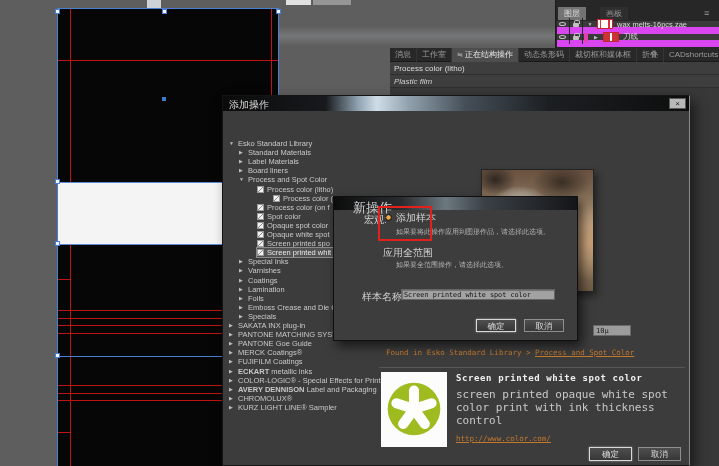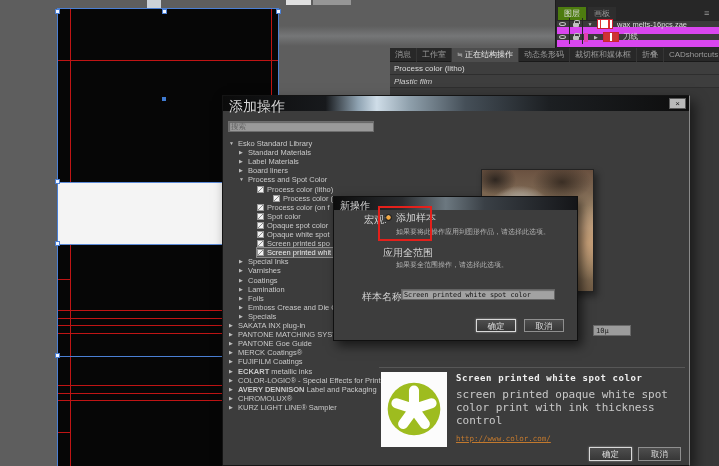--- a/index.html
+++ b/index.html
@@ -16,21 +16,21 @@
   .blueh{position:absolute;left:0;width:100%;height:1px;background:#4a7fd4;}
   .whiteband{position:absolute;left:0;top:173px;width:100%;height:63px;background:#f4f4f4;
              border-top:1px solid #5d8bd8;border-bottom:1px solid #5d8bd8;}
   .handle{position:absolute;width:5px;height:5px;background:#f2f6ff;border:1px solid #4a7fd4;}
   .anchor{position:absolute;width:4px;height:4px;background:#3f7ad0;}
   .blob{position:absolute;}
 
   
   .dock-right{position:absolute;left:555px;top:0;width:164px;height:48px;background:#272727;border-left:1px solid #1c1c1c;}
   .ltab{position:absolute;top:7px;height:13px;font-size:8px;line-height:13px;padding:0 6px;color:#999;background:#2e2e2e;}
-  .ltab.active{background:#4d7c0f;color:#ddd;}
+  .ltab.active{background:#737373;color:#ddd;}
   .panel-menu{position:absolute;top:7px;left:148px;color:#9a9a9a;font-size:9px;line-height:13px;}
   .lrow{position:absolute;left:1px;width:162px;height:13px;background:#3a3a3a;border-bottom:7px solid #d946ef;display:flex;align-items:center;}
   .lcell{width:13px;height:13px;border-right:1px solid #262626;position:relative;flex:0 0 auto;}
   .eye{position:absolute;left:2px;top:4px;width:7px;height:4px;border:1px solid #c2c2c2;border-radius:50%;}
   .lock{position:absolute;left:3px;top:5px;width:6px;height:4px;background:#c2c2c2;border-radius:1px;}
   .lock:before{content:"";position:absolute;left:1px;top:-3px;width:4px;height:3px;border:1px solid #c2c2c2;border-bottom:none;border-radius:2px 2px 0 0;}
   .larrow{width:14px;text-align:center;color:#bdbdbd;font-size:5px;flex:0 0 auto;}
   .colorbar{width:4px;height:9px;background:#e040b0;margin:0 1px;flex:0 0 auto;}
   .lthumb{width:16px;height:10px;flex:0 0 auto;margin-right:4px;border:1px solid #c23;}
   .lthumb.t1{background:linear-gradient(90deg,#fff 15%,#d33 15%,#d33 25%,#fff 25%,#fff 75%,#d33 75%,#d33 85%,#fff 85%);}
@@ -43,21 +43,21 @@
   .dtab.active{background:#4d4d4d;color:#ececec;}
   .dtab .dtab-ic{margin-right:2px;color:#c8c8c8;font-size:7px;}
   .ops{position:absolute;left:390px;top:62px;width:329px;}
   .op-row{height:13px;line-height:13px;background:#3e3e3e;border-bottom:1px solid #2e2e2e;color:#dcdcdc;font-size:8px;padding-left:4px;}
   .op-row.it{font-style:italic;color:#cfcfcf;}
   .right-fill{position:absolute;left:390px;top:88px;width:329px;height:378px;background:#383838;}
 
   
   .lib-dialog{position:absolute;left:222px;top:95px;width:468px;height:371px;background:#3c3c3c;
               border:1px solid #141414;border-right:1px solid #8a8a8a;box-shadow:5px 6px 12px rgba(0,0,0,.55);}
-  .lib-title{height:15px;padding:2px 0 0 6px;font-size:14px;color:#d8d8d8;
+  .lib-title{height:15px;padding:2px 0 0 6px;font-size:10px;color:#d8d8d8;
       background:linear-gradient(90deg,#0b0b0b 0%,#17191c 22%,#8fa3b2 29%,#cfdde8 33%,#8fa0ac 40%,#454f58 52%,#1c1f22 70%,#0d0d0d 100%);}
   .lib-close{position:absolute;left:446px;top:2px;width:17px;height:11px;background:#b9b9b9;border:1px solid #5a5a5a;
              color:#222;font-size:8px;line-height:9px;text-align:center;}
   .search-input{position:absolute;left:5px;top:25px;width:146px;height:11px;background:#9a9a9a;border:1px solid #6e6e6e;
                 box-shadow:inset 1px 1px 1px rgba(0,0,0,.35);font-size:7.5px;color:#3c3c3c;padding:0 2px;font-family:"Liberation Sans",sans-serif;}
   .search-input::placeholder{color:#636363;}
   .tree{position:absolute;left:0;top:43px;width:380px;height:326px;}
   .trow{position:absolute;height:9px;line-height:9px;white-space:nowrap;color:#c9c9c9;font-size:7.5px;padding-right:3px;}
   .trow.lvl0{left:6px;} .trow.lvl1{left:16px;} .trow.lvl2{left:34px;}
   .trow.sel{background:#535353;box-shadow:0 0 0 1px #8c8c8c;color:#e8e8e8;}
@@ -81,21 +81,21 @@
               font-size:9px;letter-spacing:.6px;color:#efefef;white-space:nowrap;}
   .item-desc{position:absolute;left:233px;top:292px;width:230px;font-family:"DejaVu Sans Mono",monospace;font-size:11px;color:#c9c9c9;}
   .item-url{position:absolute;left:233px;top:338px;font-family:"DejaVu Sans Mono",monospace;font-size:7.5px;color:#c2792e;text-decoration:underline;}
   .btn{position:absolute;height:14px;background:linear-gradient(#4e4e4e,#373737);border:1px solid #8f8f8f;
        color:#dedede;font-size:8.5px;line-height:12px;text-align:center;}
   .btn.primary{border-color:#d9d9d9;box-shadow:0 0 2px rgba(220,220,220,.6);}
 
   
   .new-dialog{position:absolute;left:333px;top:196px;width:245px;height:145px;background:#3d3d3d;
               border:1px solid #101010;box-shadow:4px 5px 10px rgba(0,0,0,.6);}
-  .nd-title{height:13px;padding:2px 0 0 6px;font-size:10px;color:#d6d6d6;
+  .nd-title{height:13px;padding:2px 0 0 19px;font-size:13px;color:#d6d6d6;
       background:linear-gradient(90deg,#0c0c0c 0%,#2a2d30 28%,#6c7880 46%,#3a4046 62%,#141518 100%);}
   .nd-label{position:absolute;font-size:10px;color:#d2d2d2;white-space:nowrap;}
   .nd-desc{position:absolute;font-size:7px;color:#b3b3b3;white-space:nowrap;}
   .rad{position:absolute;width:7px;height:7px;border-radius:50%;background:#4b4b4b;border:1px solid #1f1f1f;
        box-shadow:inset 0 1px 1px rgba(255,255,255,.25);}
   .rad.on{background:radial-gradient(circle at 50% 50%, #f4a83e 0 1.5px, #8a5a20 2.6px, #3a3a3a 3.2px);}
   .red-box{position:absolute;left:44px;top:9px;width:54px;height:35px;border:2px solid #e3201b;z-index:6;}
   .name-input{position:absolute;left:67px;top:92px;width:154px;height:11px;background:#a2a2a2;border:1px solid #656565;
               box-shadow:inset 1px 1px 1px rgba(0,0,0,.3);font-family:"DejaVu Sans Mono",monospace;font-size:6.8px;color:#111;padding:0 2px;}
 </style>
@@ -128,21 +128,21 @@
   <div class="handle" style="left:55px;top:9px;"></div>
   <div class="handle" style="left:162px;top:9px;"></div>
   <div class="handle" style="left:276px;top:9px;"></div>
   <div class="handle" style="left:55px;top:179px;"></div>
   <div class="handle" style="left:55px;top:241px;"></div>
   <div class="handle" style="left:55px;top:353px;"></div>
   <div class="anchor" style="left:162px;top:97px;"></div>
 
   <div class="dock-right">
     <div class="ltab active" style="left:2px;">图层</div>
-    <div class="ltab" style="left:32px;font-family:Liberation Mono, monospace;">画板</div>
+    <div class="ltab" style="left:44px;font-family:Liberation Mono, monospace;">画板</div>
     <div class="panel-menu">≡</div>
     <div class="lrow" style="top:21px;">
       <div class="lcell">
           <div class="eye"></div>
         </div>
       <div class="lcell">
           <div class="lock"></div>
         </div>
       <div class="larrow">▼</div>
       <div class="lthumb t1"></div>
@@ -174,21 +174,20 @@
 
   <div class="ops">
     <div class="op-row">Process color (litho)</div>
     <div class="op-row it">Plastic film</div>
   </div>
   <div class="right-fill"></div>
 
   <div class="lib-dialog">
     <div class="lib-title">添加操作</div>
     <div class="lib-close">×</div>
-    <input class="search-input" placeholder="搜索" style="">
     <div class="tree" id="tree">
         <div class="trow lvl0" style="top: 0px;"><span class="arr">▼</span><span>Esko Standard Library</span></div>
         <div class="trow lvl1" style="top: 9.1px;"><span class="arr">▶</span><span>Standard Materials</span></div>
         <div class="trow lvl1" style="top: 18.2px;"><span class="arr">▶</span><span>Label Materials</span></div>
         <div class="trow lvl1" style="top: 27.3px;"><span class="arr">▶</span><span>Board liners</span></div>
         <div class="trow lvl1" style="top: 36.4px;"><span class="arr">▼</span><span>Process and Spot Color</span></div>
         <div class="trow lvl2" style="top: 45.5px;"><span class="doc-ic"></span><span>Process color (litho)</span></div>
         <div class="trow lvl2" style="top: 54.6px; padding-left: 16px;"><span class="doc-ic"></span><span>Process color (gen</span></div>
         <div class="trow lvl2" style="top: 63.7px;"><span class="doc-ic"></span><span>Process color (on f</span></div>
         <div class="trow lvl2" style="top: 72.8px;"><span class="doc-ic"></span><span>Spot color</span></div>
@@ -209,20 +208,21 @@
         <div class="trow lvl0" style="top: 209.3px;"><span class="arr">▶</span><span>MERCK Coatings®</span></div>
         <div class="trow lvl0" style="top: 218.4px;"><span class="arr">▶</span><span>FUJIFILM Coatings</span></div>
         <div class="trow lvl0" style="top: 227.5px;"><span class="arr">▶</span><b>ECKART</b><span> metallic inks</span></div>
         <div class="trow lvl0" style="top: 236.6px;"><span class="arr">▶</span><span>COLOR-LOGIC® - Special Effects for Print</span></div>
         <div class="trow lvl0" style="top: 245.7px;"><span class="arr">▶</span><b>AVERY DENNISON</b><span> Label and Packaging</span></div>
         <div class="trow lvl0" style="top: 254.8px;"><span class="arr">▶</span><span>CHROMOLUX®</span></div>
         <div class="trow lvl0" style="top: 263.9px;"><span class="arr">▶</span><span>KURZ LIGHT LINE® Sampler</span></div>
       </div>
     <div class="photo"></div>
     <input class="thick-input" value="10µ" style="">
+    <div class="found"><span>Found in Esko Standard Library &gt; </span><span class="lnk">Process and Spot Color</span></div>
     <div class="desc-sep"></div>
     <div class="logo-box">
       <svg width="56" height="56" style="margin:9px 5px;" viewBox="-50 -50 100 100">
         <circle r="47" fill="#9ebc1f"></circle>
         <g fill="#ffffff">
           <rect x="-9" y="-42" width="18" height="44" rx="9"></rect>
           <rect x="-9" y="-42" width="18" height="44" rx="9" transform="rotate(72)"></rect>
           <rect x="-9" y="-42" width="18" height="44" rx="9" transform="rotate(144)"></rect>
           <rect x="-9" y="-42" width="18" height="44" rx="9" transform="rotate(216)"></rect>
           <rect x="-9" y="-42" width="18" height="44" rx="9" transform="rotate(288)"></rect>

